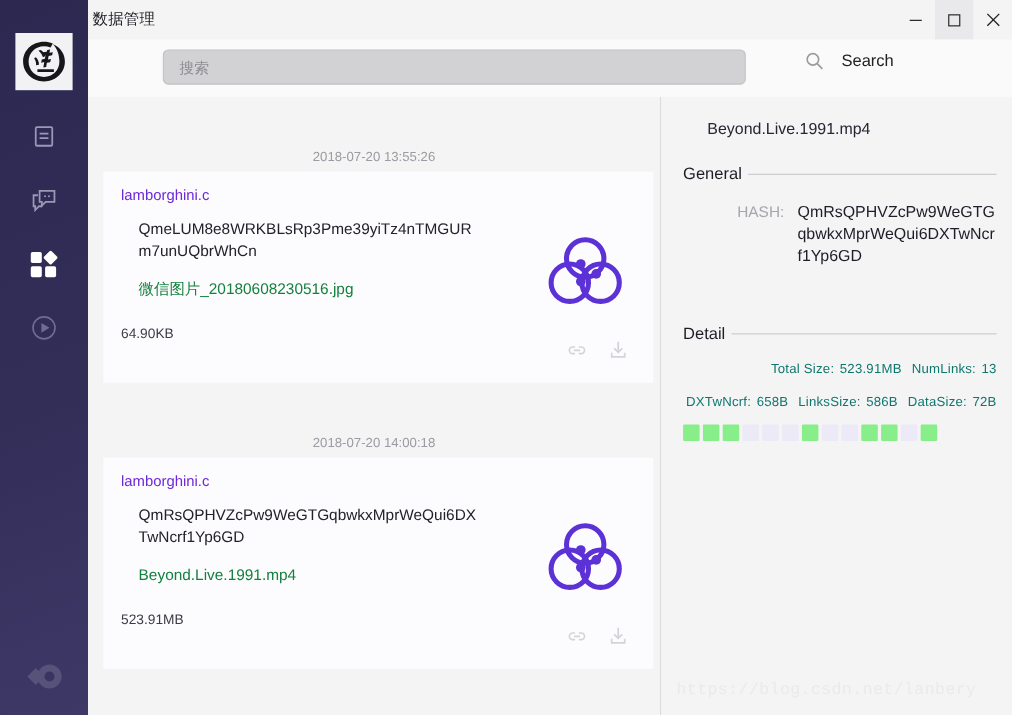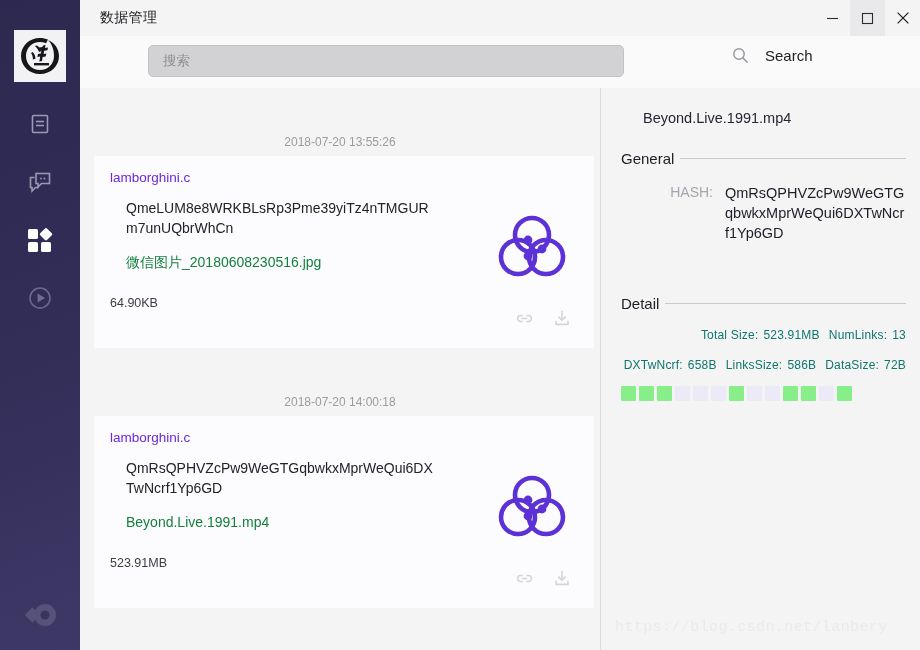--- a/index.html
+++ b/index.html
@@ -58,21 +58,21 @@
   }
 
   
   .titlebar {
     position: absolute; top: 0; left: 0; right: 0;
     height: 36px;
     background: #f4f4f5;
     display: flex; align-items: center;
   }
   .win-title {
-    margin-left: 20px;
+    margin-left: 4px;
     font-size: 14px;
     color: #1c1c22;
     letter-spacing: .3px;
   }
   .win-buttons {
     margin-left: auto;
     display: flex; height: 36px;
   }
   .win-btn {
     width: 35px; height: 36px;
@@ -86,29 +86,29 @@
 
   
   .searchrow {
     position: absolute; top: 36px; left: 0; right: 0;
     height: 52px;
     background: #fafafb;
   }
   .search-input {
     position: absolute;
     left: 68px; top: 9px;
-    width: 476px; height: 32px;
+    width: 530px; height: 32px;
     background: #d2d2d4;
     border: 1px solid #c2c2c6;
     border-radius: 5px;
     padding: 0 14px;
     font-size: 13.5px;
     color: #444;
     outline: none;
-    font-family: Liberation Mono, monospace;
+    font-family: Liberation Sans, sans-serif;
   }
   .search-input::placeholder { color: #8d8d93; }
   .search-btn {
     position: absolute;
     left: 652px; top: 11px;
     display: flex; align-items: center; gap: 16px;
     background: transparent; border: 0;
     font-size: 15px;
     color: #222;
     cursor: pointer;

